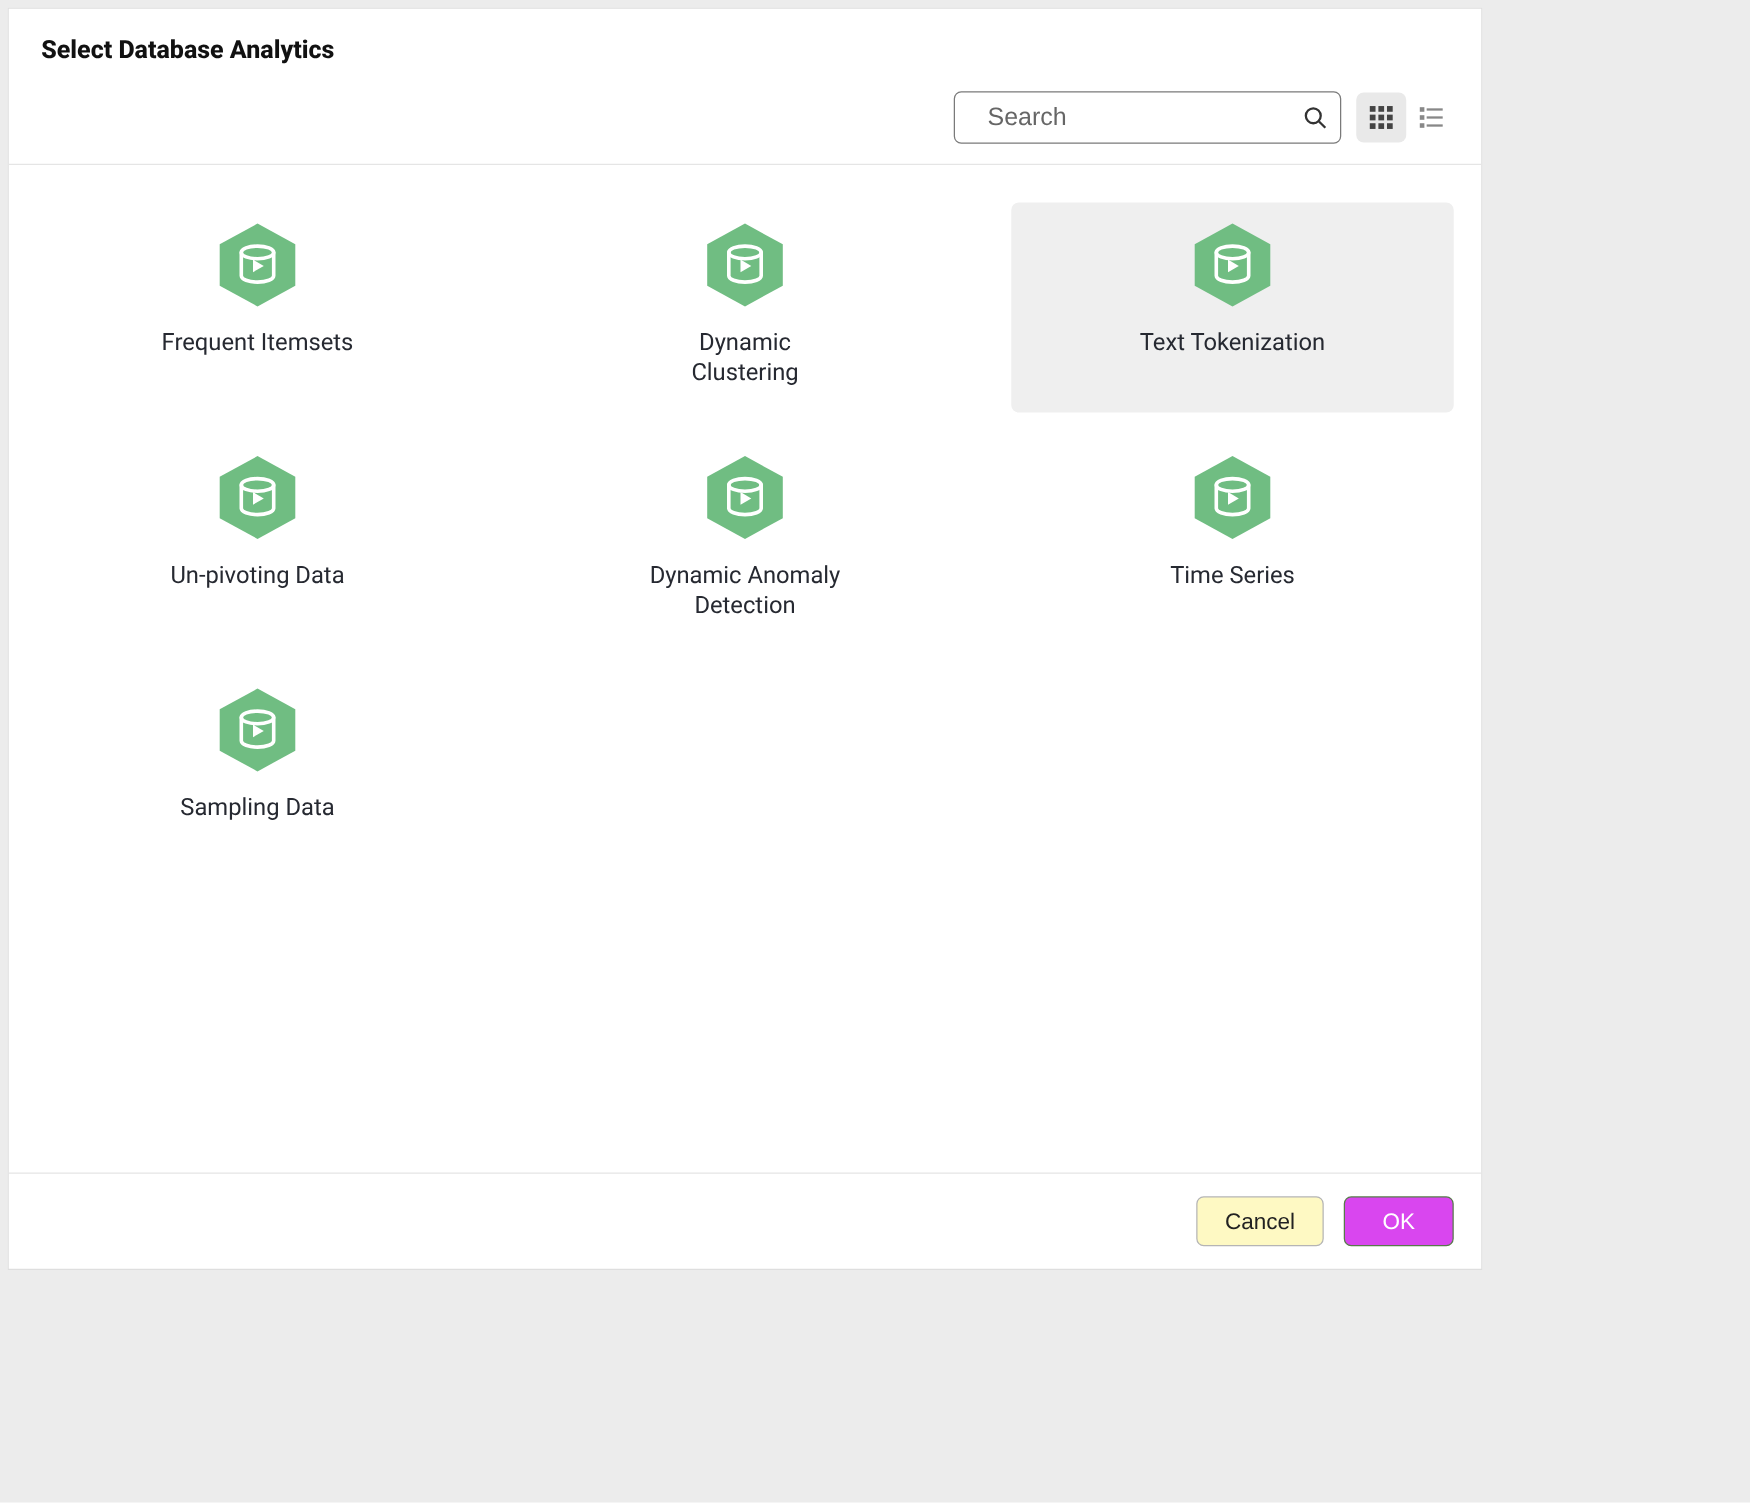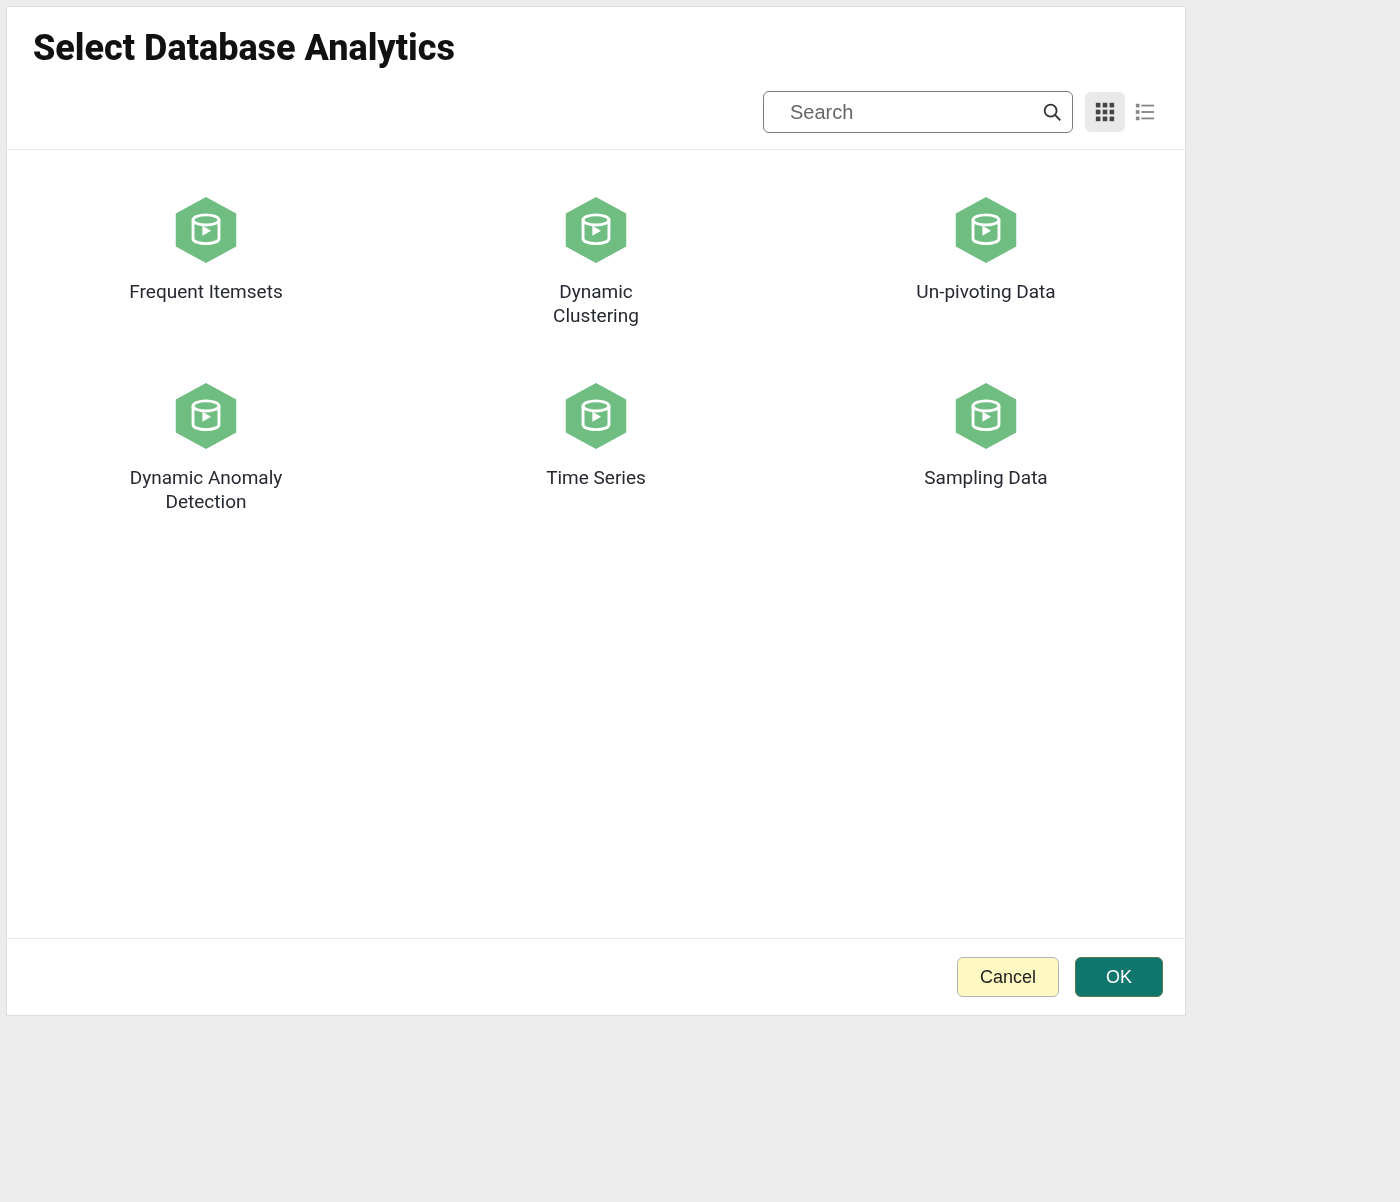--- a/index.html
+++ b/index.html
@@ -15,21 +15,21 @@
     background: #fff;
     margin: 6px;
     border: 1px solid #dedede;
     display: flex;
     flex-direction: column;
   }
   .dialog-header {
     padding: 20px 26px 8px 26px;
   }
   .dialog-title {
-    font-size: 36px;
+    font-size: 20px;
     font-weight: 800;
     color: #111;
   }
   .toolbar {
     display: flex;
     align-items: center;
     justify-content: flex-end;
     gap: 12px;
     padding: 14px 20px 16px 20px;
     border-bottom: 1px solid #e5e5e5;
@@ -124,21 +124,21 @@
     font-size: 18px;
     border-radius: 6px;
     cursor: pointer;
   }
   .btn-cancel {
     background: #fef9c3;
     border: 1px solid #b5b5b5;
     color: #222;
   }
   .btn-ok {
-    background: #0f766e;
+    background: #d946ef;
     border: 1px solid #58794b;
     color: #fff;
     font-weight: 500;
   }
 </style>
 </head>
 <body>
 
 <div class="dialog">
 
@@ -203,20 +203,33 @@
     <polygon points="50,4 92,27 92,73 50,96 8,73 8,27" fill="#70bd82"></polygon>
     <g fill="none" stroke="#fff" stroke-width="4" stroke-linecap="round">
       <ellipse cx="50" cy="36" rx="18" ry="7"></ellipse>
       <path d="M32 36 V62 a18 7 0 0 0 36 0 V36"></path>
     </g>
     <polygon points="45,44 45,58 57,51" fill="#fff"></polygon>
   </svg>
           </div>
     <div class="tile-label">Dynamic Clustering</div>
   </div>
+        <div class="tile selected">
+    <div class="hex">
+            <svg width="72" height="72" viewBox="0 0 100 100">
+    <polygon points="50,4 92,27 92,73 50,96 8,73 8,27" fill="#70bd82"></polygon>
+    <g fill="none" stroke="#fff" stroke-width="4" stroke-linecap="round">
+      <ellipse cx="50" cy="36" rx="18" ry="7"></ellipse>
+      <path d="M32 36 V62 a18 7 0 0 0 36 0 V36"></path>
+    </g>
+    <polygon points="45,44 45,58 57,51" fill="#fff"></polygon>
+  </svg>
+          </div>
+    <div class="tile-label">Text Tokenization</div>
+  </div>
         <div class="tile">
     <div class="hex">
             <svg width="72" height="72" viewBox="0 0 100 100">
     <polygon points="50,4 92,27 92,73 50,96 8,73 8,27" fill="#70bd82"></polygon>
     <g fill="none" stroke="#fff" stroke-width="4" stroke-linecap="round">
       <ellipse cx="50" cy="36" rx="18" ry="7"></ellipse>
       <path d="M32 36 V62 a18 7 0 0 0 36 0 V36"></path>
     </g>
     <polygon points="45,44 45,58 57,51" fill="#fff"></polygon>
   </svg>

